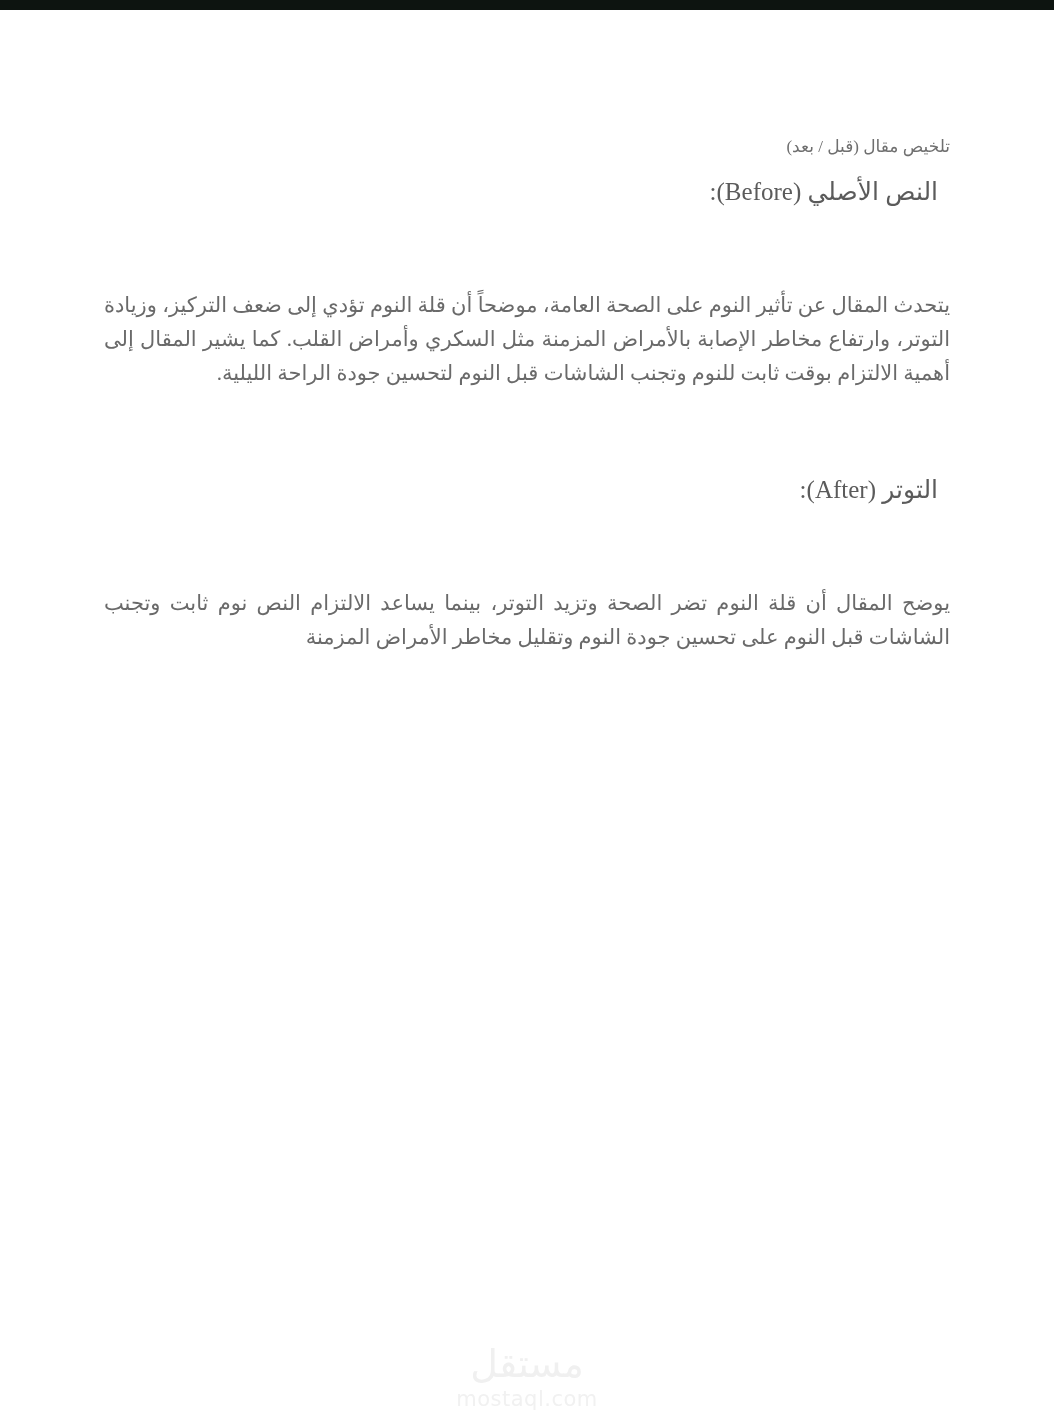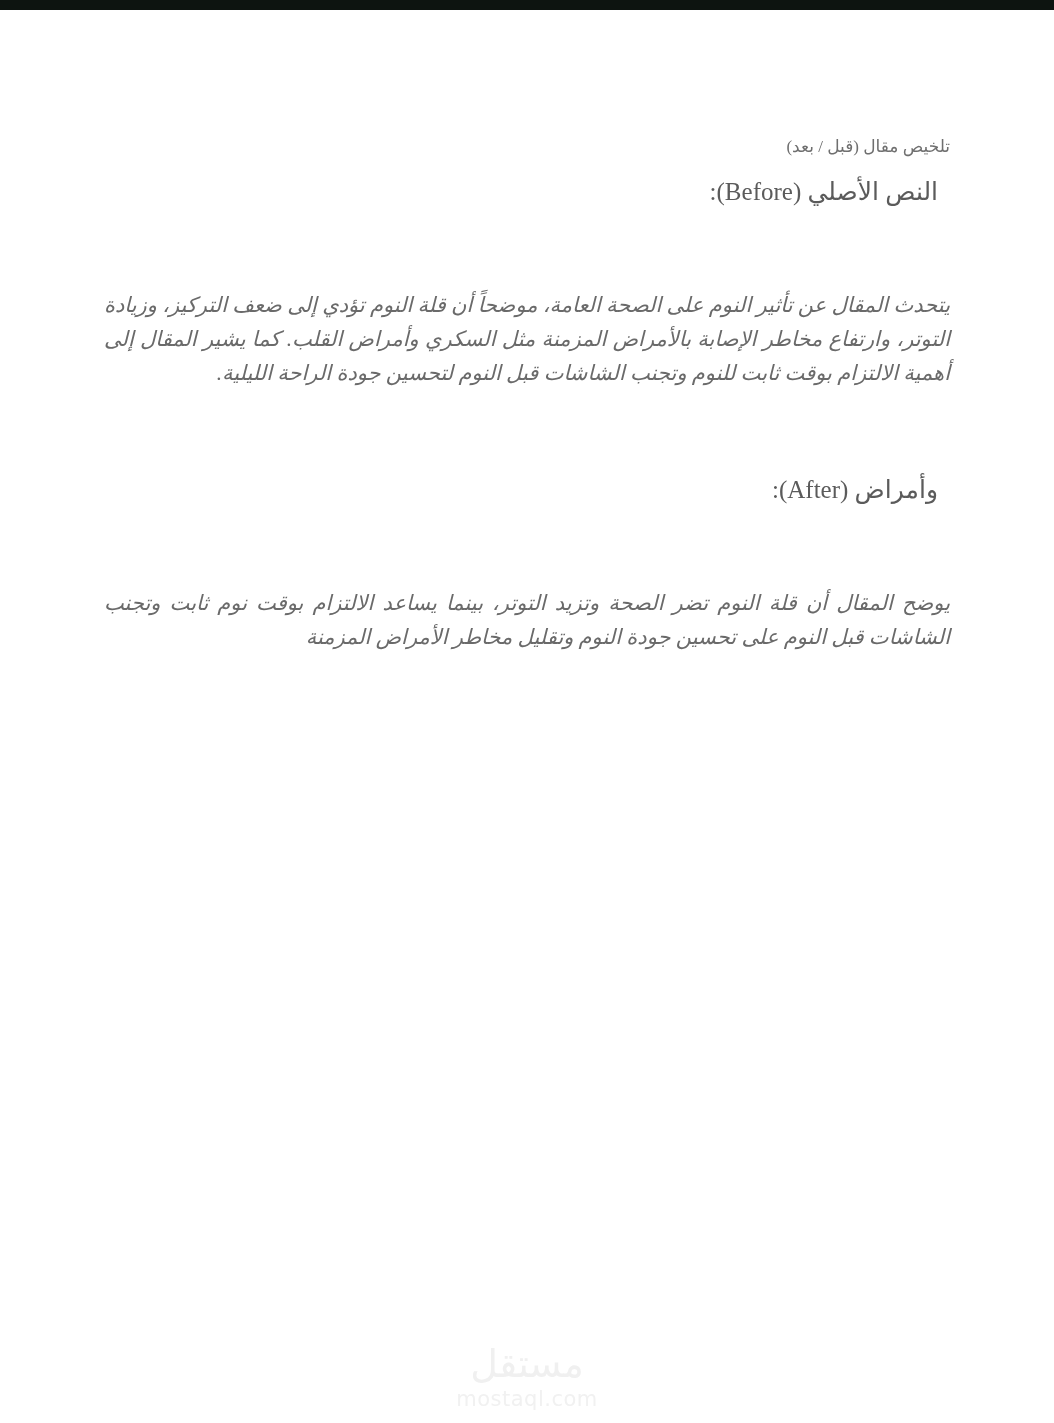--- a/index.html
+++ b/index.html
@@ -61,21 +61,20 @@
   }
 
   .body-para {
     font-size: 21px;
     line-height: 34px;
     color: #6a6a6a;
     margin: 0;
     text-align: justify;
     text-align-last: right;
     font-family: "Liberation Serif", "DejaVu Serif", serif;
-    font-style: italic;
   }
 
   .gap-after-heading { height: 66px; }
   .gap-after-para    { height: 70px; }
   .gap-before-para2  { height: 66px; }
 
   .watermark {
     position: absolute;
     left: 0;
     right: 0;
@@ -111,25 +110,25 @@
     <p class="doc-title">تلخيص مقال (قبل / بعد)</p>
 
     <h2 class="section-heading">النص الأصلي (Before):</h2>
 
     <div class="gap-after-heading"></div>
 
     <p class="body-para">يتحدث المقال عن تأثير النوم على الصحة العامة، موضحاً أن قلة النوم تؤدي إلى ضعف التركيز، وزيادة التوتر، وارتفاع مخاطر الإصابة بالأمراض المزمنة مثل السكري وأمراض القلب. كما يشير المقال إلى أهمية الالتزام بوقت ثابت للنوم وتجنب الشاشات قبل النوم لتحسين جودة الراحة الليلية.</p>
 
     <div class="gap-after-para"></div>
 
-    <h2 class="section-heading">وأمراض (After):</h2>
+    <h2 class="section-heading">التوتر (After):</h2>
 
     <div class="gap-before-para2"></div>
 
-    <p class="body-para">يوضح المقال أن قلة النوم تضر الصحة وتزيد التوتر، بينما يساعد الالتزام بوقت نوم ثابت وتجنب الشاشات قبل النوم على تحسين جودة النوم وتقليل مخاطر الأمراض المزمنة</p>
+    <p class="body-para">يوضح المقال أن قلة النوم تضر الصحة وتزيد التوتر، بينما يساعد الالتزام النص نوم ثابت وتجنب الشاشات قبل النوم على تحسين جودة النوم وتقليل مخاطر الأمراض المزمنة</p>
 
   </div>
 
   <div class="watermark">
     <div class="wm-logo">مستقل</div>
     <div class="wm-url">mostaql.com</div>
   </div>
 
 </div>
 

